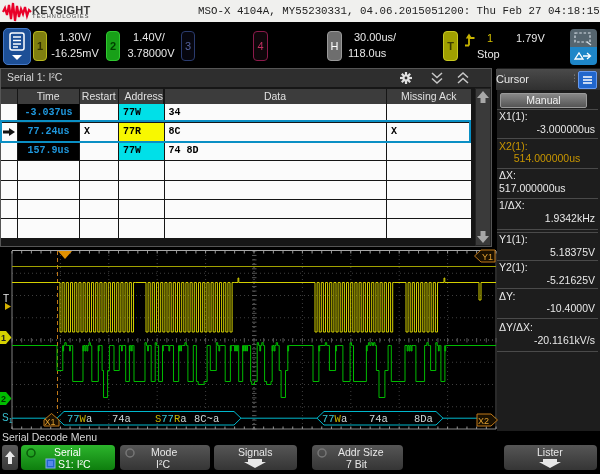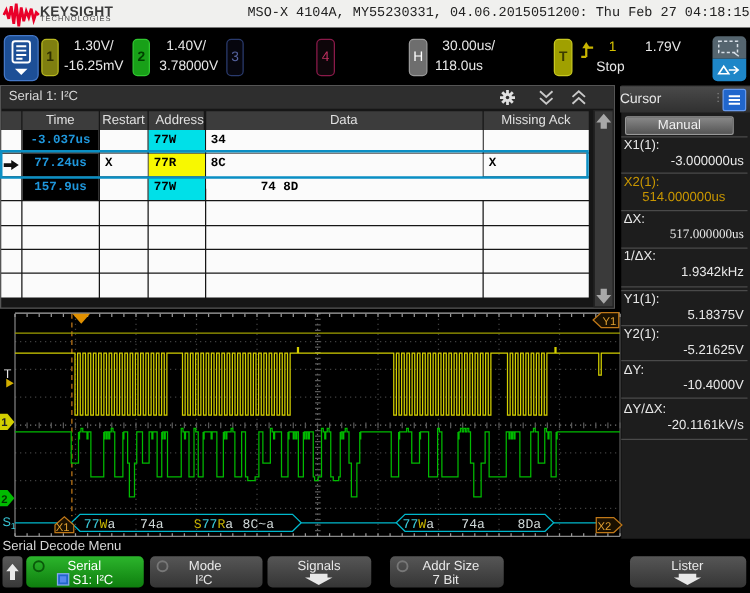--- a/index.html
+++ b/index.html
@@ -149,21 +149,21 @@
     </div>
     <svg width="14" height="10" viewBox="0 0 14 10" style="position:absolute;left:2px;top:127.3px">
       <path d="M1,3.5 h6 V1 l6,4 -6,4 V6.5 h-6 Z" fill="#111"></path>
     </svg>
     <div style="position:absolute;left:18px;top:142.1px;width:61px;height:18.3px;background:#000;">
       <div style="font-family:'Liberation Mono',monospace;font-size:10px;font-weight:bold;line-height:18px;color:#1f97dc;text-align:center">157.9us</div>
     </div>
     <div style="position:absolute;left:119px;top:142.1px;width:44.5px;height:18.3px;background:#00e0e8;">
       <div style="font-family:'Liberation Mono',monospace;font-size:10px;font-weight:bold;line-height:18px;color:#000;padding-left:4px">77W</div>
     </div>
-    <div style="position:absolute;left:164.5px;top:142.1px;width:221.5px;height:18.3px;background:#fbfbfb;margin-left:40px;">
+    <div style="position:absolute;left:164.5px;top:142.1px;width:221.5px;height:18.3px;background:#fbfbfb;">
       <div style="font-family:'Liberation Mono',monospace;font-size:10px;font-weight:bold;line-height:18px;color:#000;padding-left:4px">74 8D</div>
     </div>
     <div style="position:absolute;left:0px;top:120.3px;width:471px;height:22.3px;border:2px solid #0a8fc4;background:transparent"></div>
 
 <div style="position:absolute;left:475px;top:88px;width:16px;height:158px;background:#3a3a3a;border:1px solid #222"></div>
 <svg width="16" height="158" viewBox="0 0 16 158" style="position:absolute;left:475px;top:88px">
 <polygon points="8,3 14,10 10.5,10 10.5,15 5.5,15 5.5,10 2,10" fill="#a8a8a8"></polygon>
 <polygon points="8,155 14,148 10.5,148 10.5,143 5.5,143 5.5,148 2,148" fill="#a8a8a8"></polygon>
 </svg>
 
@@ -180,21 +180,21 @@
           <line x1="4" y1="11" x2="13" y2="11"></line>
         </g>
       </svg>
 </div>
 <div class="sans" style="position:absolute;left:500px;top:93px;width:87px;height:15px;background:linear-gradient(#888,#555);border:1px solid #999;border-radius:2px;font-size:10.5px;color:#f0f0f0;text-align:center;line-height:13px">Manual</div>
 <div style="position:absolute;left:499px;top:110px;width:96px;font-family:'Liberation Sans';font-size:10.5px;color:#e8e8e8">X1(1):</div>
     <div style="position:absolute;left:499px;top:122.5px;width:96px;text-align:right;font-family:'Liberation Sans';font-size:10.5px;color:#e8e8e8">-3.000000us</div>
     <div style="position:absolute;left:499px;top:139.5px;width:96px;font-family:'Liberation Sans';font-size:10.5px;color:#c89600">X2(1):</div>
     <div style="position:absolute;left:499px;top:152.0px;width:96px;text-align:center;font-family:'Liberation Sans';font-size:10.5px;color:#c89600">514.000000us</div>
     <div style="position:absolute;left:499px;top:169px;width:96px;font-family:'Liberation Sans';font-size:10.5px;color:#e8e8e8">ΔX:</div>
-    <div style="position:absolute;left:499px;top:181.5px;width:96px;text-align:right;font-family:Liberation Serif, serif;font-size:10.5px;color:#e8e8e8">517.000000us</div>
+    <div style="position:absolute;left:499px;top:181.5px;width:96px;text-align:left;font-family:Liberation Sans, sans-serif;font-size:10.5px;color:#e8e8e8">517.000000us</div>
     <div style="position:absolute;left:499px;top:199px;width:96px;font-family:'Liberation Sans';font-size:10.5px;color:#e8e8e8">1/ΔX:</div>
     <div style="position:absolute;left:499px;top:211.5px;width:96px;text-align:right;font-family:'Liberation Sans';font-size:10.5px;color:#e8e8e8">1.9342kHz</div>
     <div style="position:absolute;left:499px;top:233px;width:96px;font-family:'Liberation Sans';font-size:10.5px;color:#e8e8e8">Y1(1):</div>
     <div style="position:absolute;left:499px;top:245.5px;width:96px;text-align:right;font-family:'Liberation Sans';font-size:10.5px;color:#e8e8e8">5.18375V</div>
     <div style="position:absolute;left:499px;top:261px;width:96px;font-family:'Liberation Sans';font-size:10.5px;color:#e8e8e8">Y2(1):</div>
     <div style="position:absolute;left:499px;top:273.5px;width:96px;text-align:right;font-family:'Liberation Sans';font-size:10.5px;color:#e8e8e8">-5.21625V</div>
     <div style="position:absolute;left:499px;top:289.5px;width:96px;font-family:'Liberation Sans';font-size:10.5px;color:#e8e8e8">ΔY:</div>
     <div style="position:absolute;left:499px;top:302.0px;width:96px;text-align:right;font-family:'Liberation Sans';font-size:10.5px;color:#e8e8e8">-10.4000V</div>
     <div style="position:absolute;left:499px;top:321px;width:96px;font-family:'Liberation Sans';font-size:10.5px;color:#e8e8e8">ΔY/ΔX:</div>
     <div style="position:absolute;left:499px;top:333.5px;width:96px;text-align:right;font-family:'Liberation Sans';font-size:10.5px;color:#e8e8e8">-20.1161kV/s</div>

